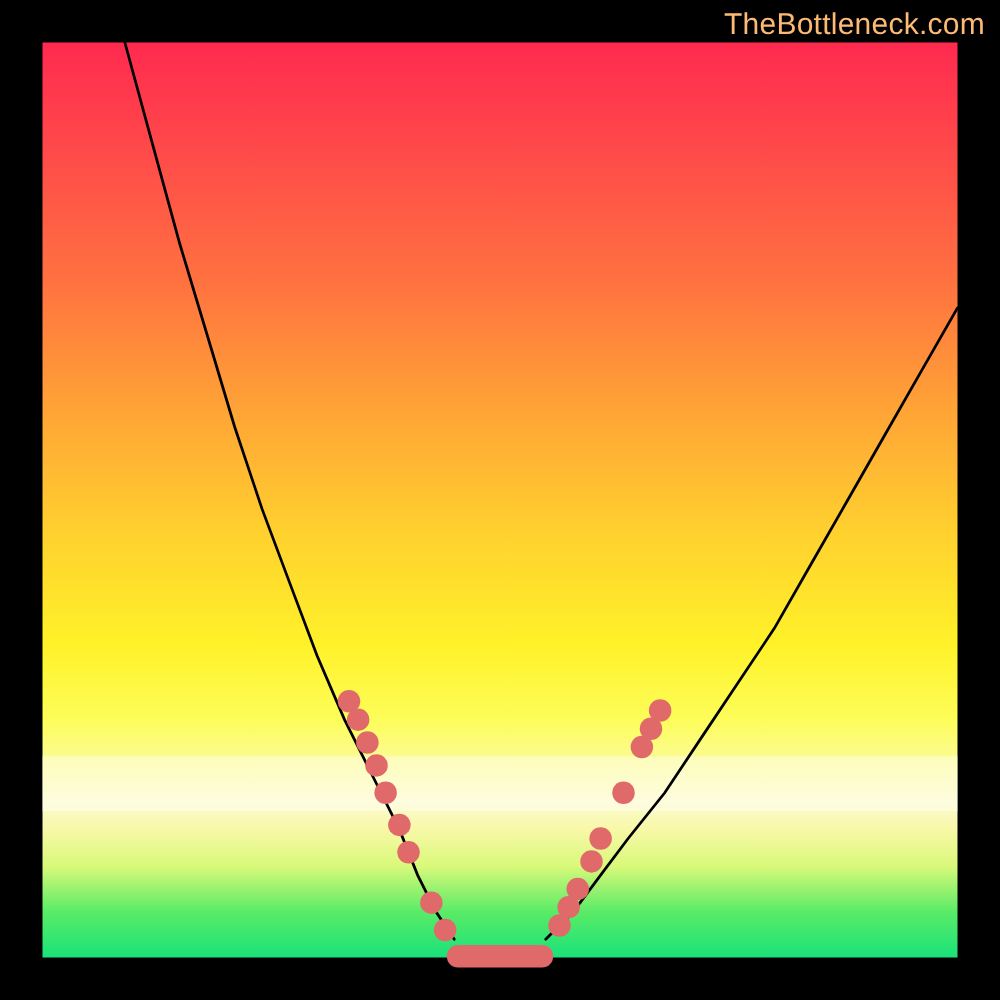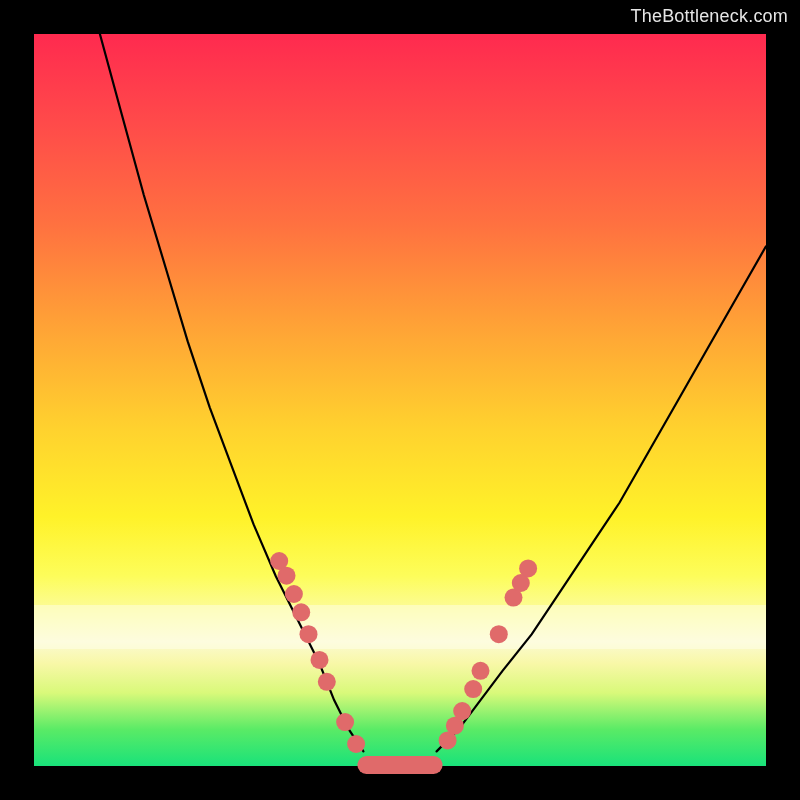--- a/index.html
+++ b/index.html
@@ -14,22 +14,22 @@
   .outer {
     position: relative;
     width: 800px;
     height: 800px;
     background: #000;
   }
   .watermark {
     position: absolute;
     top: 6px;
     right: 12px;
-    color: #e5e5e5;
-    font-size: 18px;
+    color: #fdba74;
+    font-size: 24px;
     font-weight: 500;
     letter-spacing: 0.2px;
     z-index: 10;
   }
   .plot {
     position: absolute;
     left: 34px;
     top: 34px;
     width: 732px;
     height: 732px;

